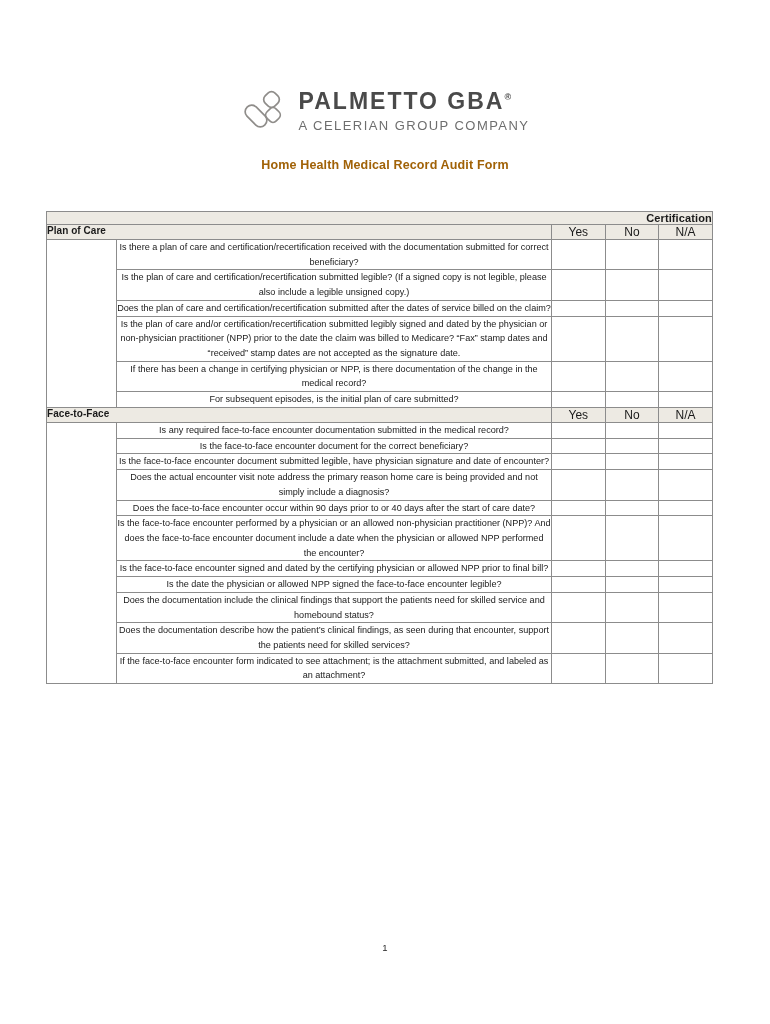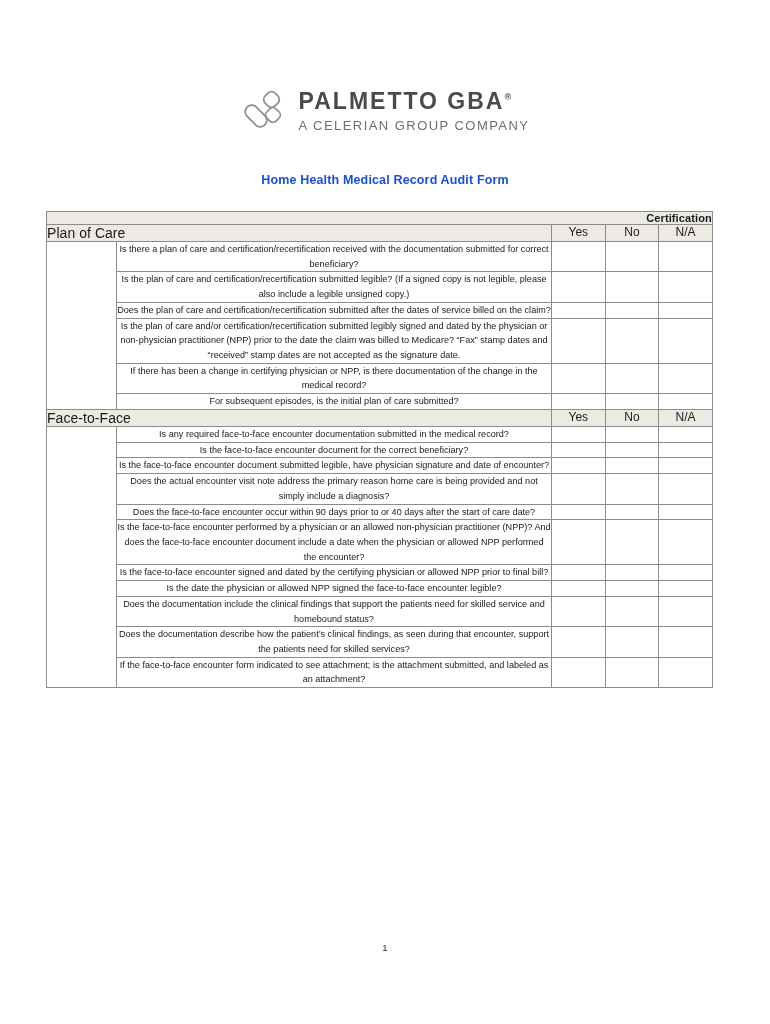--- a/index.html
+++ b/index.html
@@ -60,23 +60,23 @@
     color: #6e6e6e;
     margin-top: 4px;
     white-space: nowrap;
   }
 
   
   .doc-title {
     text-align: center;
     font-size: 12.5px;
     font-weight: bold;
-    color: #1d4ed8;
+    color: #a16207;
     letter-spacing: 0.15px;
-    margin-top: 39px;
+    margin-top: 24px;
   }
 
   
   .table-wrap {
     position: absolute;
     left: 46px;
     top: 211px;
     width: 666px;
   }
   table.audit {
@@ -99,22 +99,22 @@
   .sec-title {
     background: #edeae3;
     text-align: right;
     font-weight: bold;
     font-size: 11px;
     padding: 5px 4px 5px 4px;
     letter-spacing: 0.1px;
   }
   .sec-label {
     background: #edeae3;
-    font-weight: normal;
-    font-size: 14px;
+    font-weight: bold;
+    font-size: 10px;
     padding: 4px 0 4px 7px;
     letter-spacing: 0.05px;
   }
   .ans-head {
     background: #edeae3;
     text-align: center;
     font-size: 12px;
     padding: 4px 0 4px 0;
     vertical-align: middle;
   }

